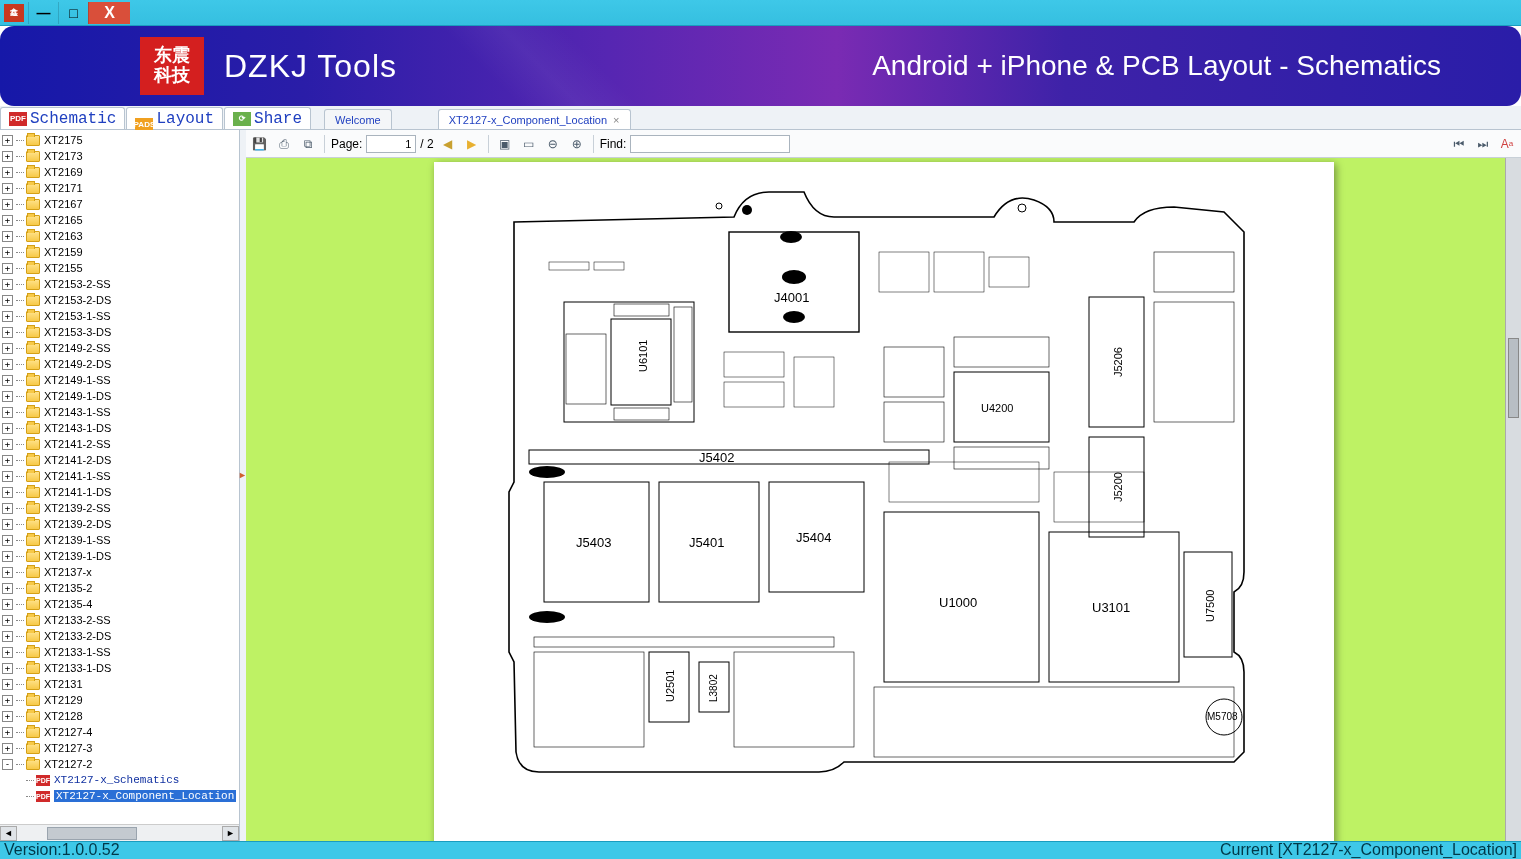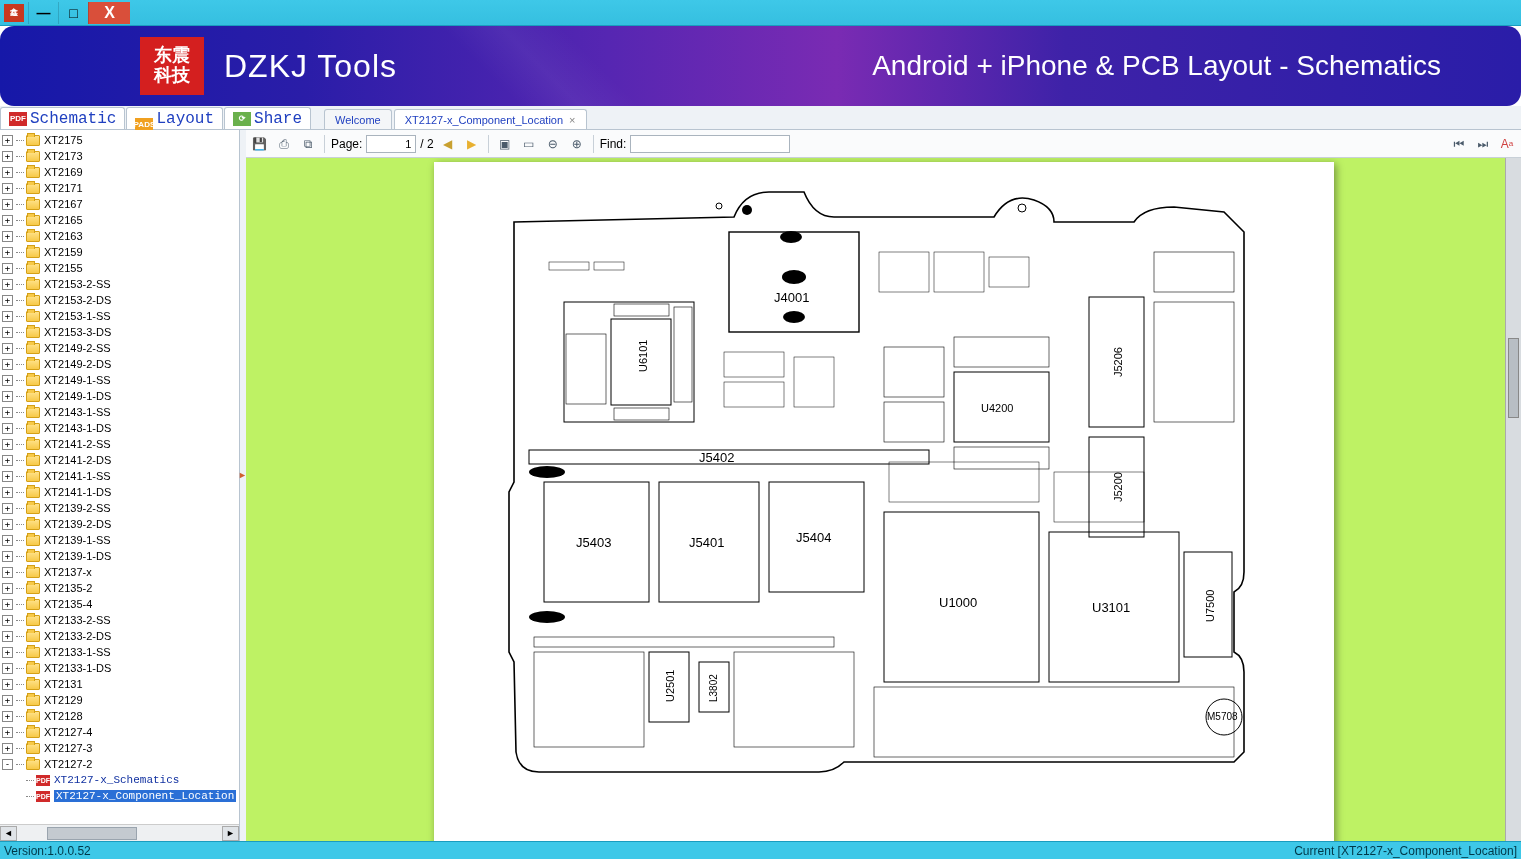--- a/index.html
+++ b/index.html
@@ -23,21 +23,21 @@
 .banner .tagline { position: absolute; right: 80px; font-size: 28px; font-weight: 400; }
 
 
 .tabstrip { height: 24px; background: #eef2f6; border-bottom: 1px solid #b8c4d0; display: flex; align-items: flex-end; font-size: 12px; }
 .global-tab { display: flex; align-items: center; padding: 3px 8px; border: 1px solid #b8c4d0; border-bottom: none; background: #fff; margin-right: 1px; border-radius: 3px 3px 0 0; cursor: pointer; height: 22px;}
 .global-tab .gicon { width: 18px; height: 14px; margin-right: 3px; display:inline-flex; align-items:center; justify-content:center; font-size:8px; font-weight:bold;}
 .global-tab.pdf .gicon{background:#d02a2a;color:#fff;}
 .global-tab.pads .gicon{background:#f0a020;color:#fff;margin-top:12px;}
 .global-tab.share .gicon{background:#6ab04c;color:#fff;}
 .global-tab .glabel{color:#2040c0;font-family:"Courier New",monospace;font-size:16px;}
-.doc-tabs { display: flex; margin-left: 12px; }
+.doc-tabs { display: flex; margin-left: 12px; gap: 44px; }
 .doc-tab { padding: 3px 10px; border: 1px solid #b8c4d0; border-bottom: none; background: #f4f6f8; margin-right: 2px; border-radius: 3px 3px 0 0; cursor: pointer; font-family:"Courier New",monospace; font-size:11px; color:#2040c0; display:flex; align-items:center; height:20px;}
 .doc-tab.active { background: #fff; }
 .doc-tab .close-x{margin-left:6px;color:#888;font-size:11px;}
 
 
 .main { flex: 1; display: flex; min-height: 0; }
 
 
 .sidebar { width: 240px; border-right: 1px solid #b8c4d0; display: flex; flex-direction: column; background: #fff; }
 .tree-wrap { flex: 1; overflow: hidden; position: relative; display:flex;}
@@ -76,21 +76,21 @@
 .toolbar .spacer{flex:1;}
 
 
 .viewer { flex: 1; background: #bef264; overflow: hidden; display: flex; align-items: flex-start; justify-content: center; padding: 4px; position:relative;}
 .page { width: 900px; height: 692px; background: #fff; box-shadow: 2px 2px 8px rgba(0,0,0,0.4); position: relative; }
 .pcb-svg{position:absolute;inset:0;}
 .vscroll-r{position:absolute;right:0;top:0;bottom:0;width:16px;background:#d8dce0;border-left:1px solid #aaa;}
 .vscroll-r .vthumb{position:absolute;top:180px;left:2px;right:2px;height:80px;background:#b8bec4;border:1px solid #888;}
 
 
-.statusbar { height: 18px; background: #3ec8e8; display: flex; align-items: center; font-size: 12px; font-family:"Courier New",monospace; color: #003849; padding: 0 4px; border-top:1px solid #1a9cbf;}
+.statusbar { height: 18px; background: #3ec8e8; display: flex; align-items: flex-end; font-size: 16px; font-family:"Courier New",monospace; color: #003849; padding: 0 4px; border-top:1px solid #1a9cbf;}
 .statusbar .right { margin-left: auto; }
 
 
 .pcb-label{font-family:Arial,sans-serif;font-size:10px;fill:#000;}
 .pcb-label-lg{font-size:13px;font-weight:500;}
 .pcb-label-md{font-size:11px;}
 </style>
 </head>
 <body>
 

